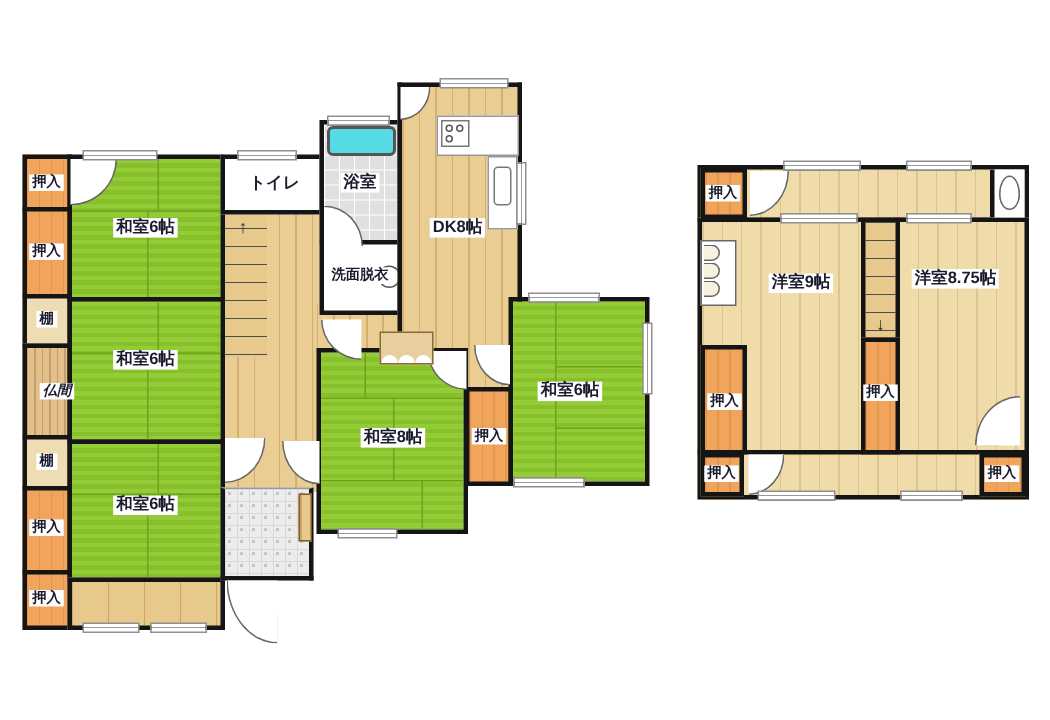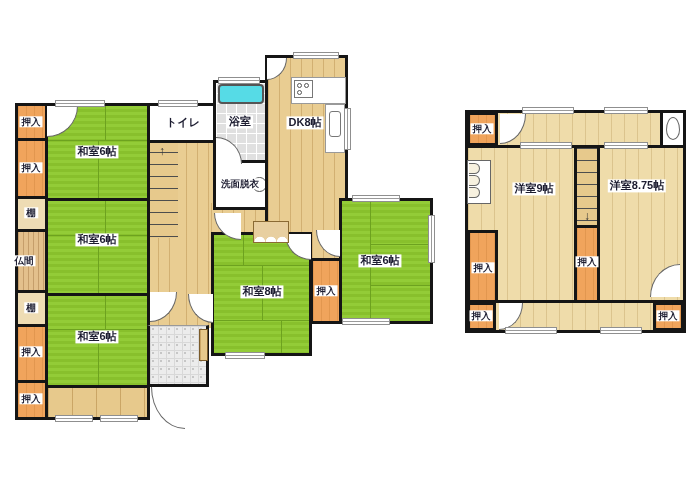--- a/index.html
+++ b/index.html
@@ -134,31 +134,31 @@
   <div class="win winH" style="left:352px;top:195px;width:48px;height:7px;"></div>
   <div class="win winV" style="left:428px;top:215px;width:7px;height:48px;"></div>
   <div class="win winH" style="left:342px;top:318px;width:48px;height:7px;"></div>
   <div class="win winH" style="left:225px;top:352px;width:40px;height:7px;"></div>
   <div class="win winH" style="left:55px;top:415px;width:38px;height:7px;"></div>
   <div class="win winH" style="left:100px;top:415px;width:38px;height:7px;"></div>
 
   <span class="label sm" style="left:31px;top:122px;">押入</span>
   <span class="label sm" style="left:31px;top:168px;">押入</span>
   <span class="label sm" style="left:31px;top:213px;">棚</span>
-  <span class="label sm" style="left:24px;top:261px;">仏間</span>
+  <span class="label sm" style="left:38px;top:261px;font-style:italic;">仏間</span>
   <span class="label sm" style="left:31px;top:308px;">棚</span>
   <span class="label sm" style="left:31px;top:352px;">押入</span>
   <span class="label sm" style="left:31px;top:399px;">押入</span>
   <span class="label" style="left:97px;top:152px;">和室6帖</span>
   <span class="label" style="left:97px;top:240px;">和室6帖</span>
   <span class="label" style="left:97px;top:337px;">和室6帖</span>
   <span class="label" style="left:183px;top:123px;">トイレ</span>
   <span class="label" style="left:240px;top:122px;">浴室</span>
   <span class="label sm" style="left:240px;top:184px;">洗面脱衣</span>
-  <span class="label" style="left:305px;top:123px;">DK8帖</span>
+  <span class="label" style="left:305px;top:152px;">DK8帖</span>
   <span class="label" style="left:262px;top:292px;">和室8帖</span>
   <span class="label sm" style="left:326px;top:291px;">押入</span>
   <span class="label" style="left:380px;top:261px;">和室6帖</span>
 
   <div class="rm wood2" style="left:465px;top:110px;width:221px;height:38px;"></div>
   <div class="rm wood2" style="left:465px;top:145px;width:112px;height:158px;"></div>
   <div class="rm wood2" style="left:596px;top:145px;width:90px;height:158px;"></div>
   <div class="rm stairs" style="left:574px;top:145px;width:26px;height:83px;"></div>
   <span class="arrow" style="left:587px;top:216px;">↓</span>
   <div class="rm wood2" style="left:465px;top:300px;width:221px;height:33px;"></div>

